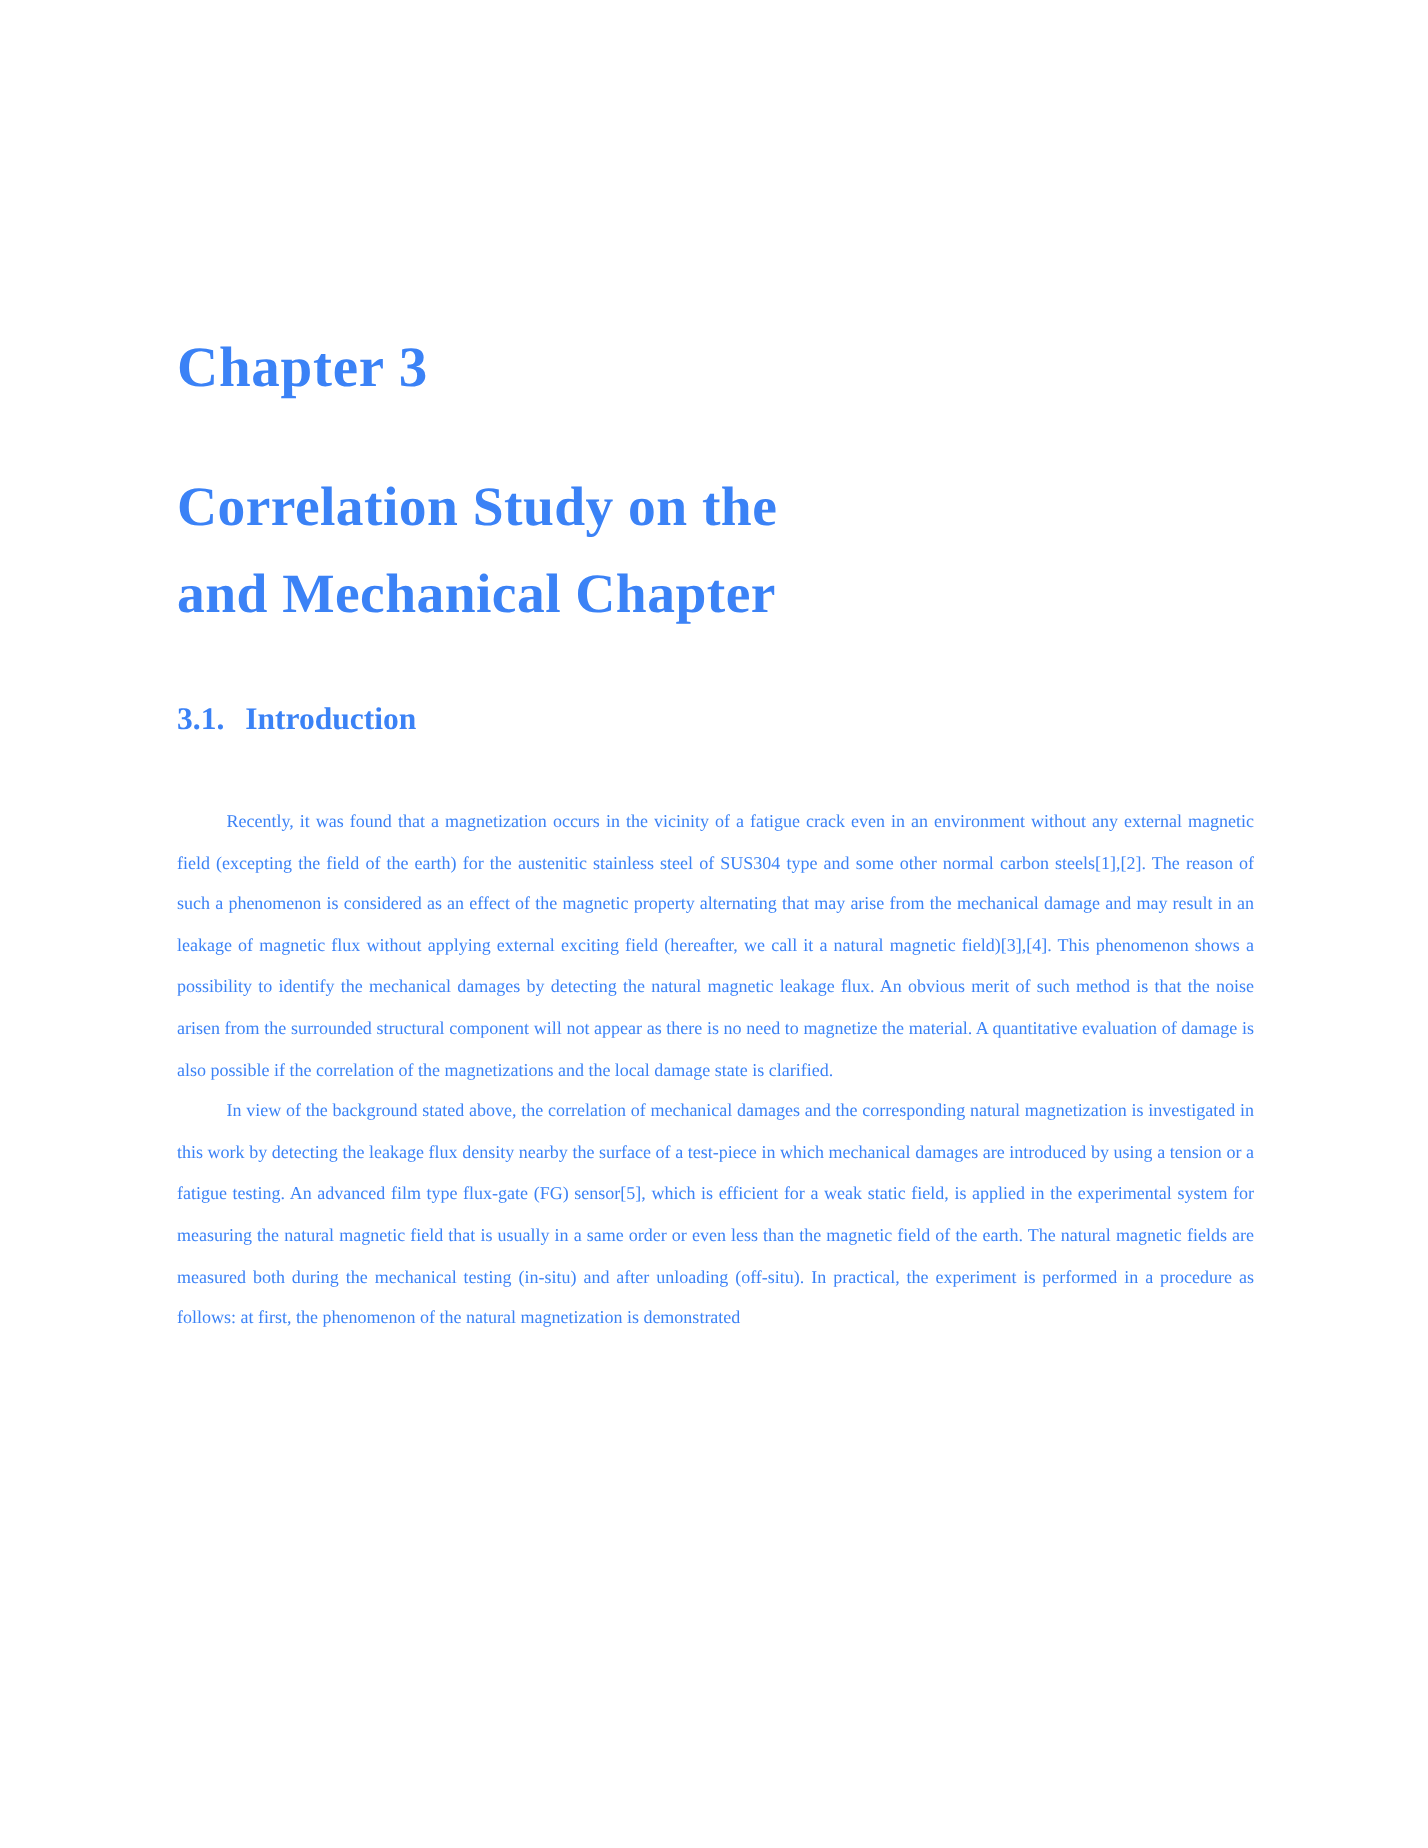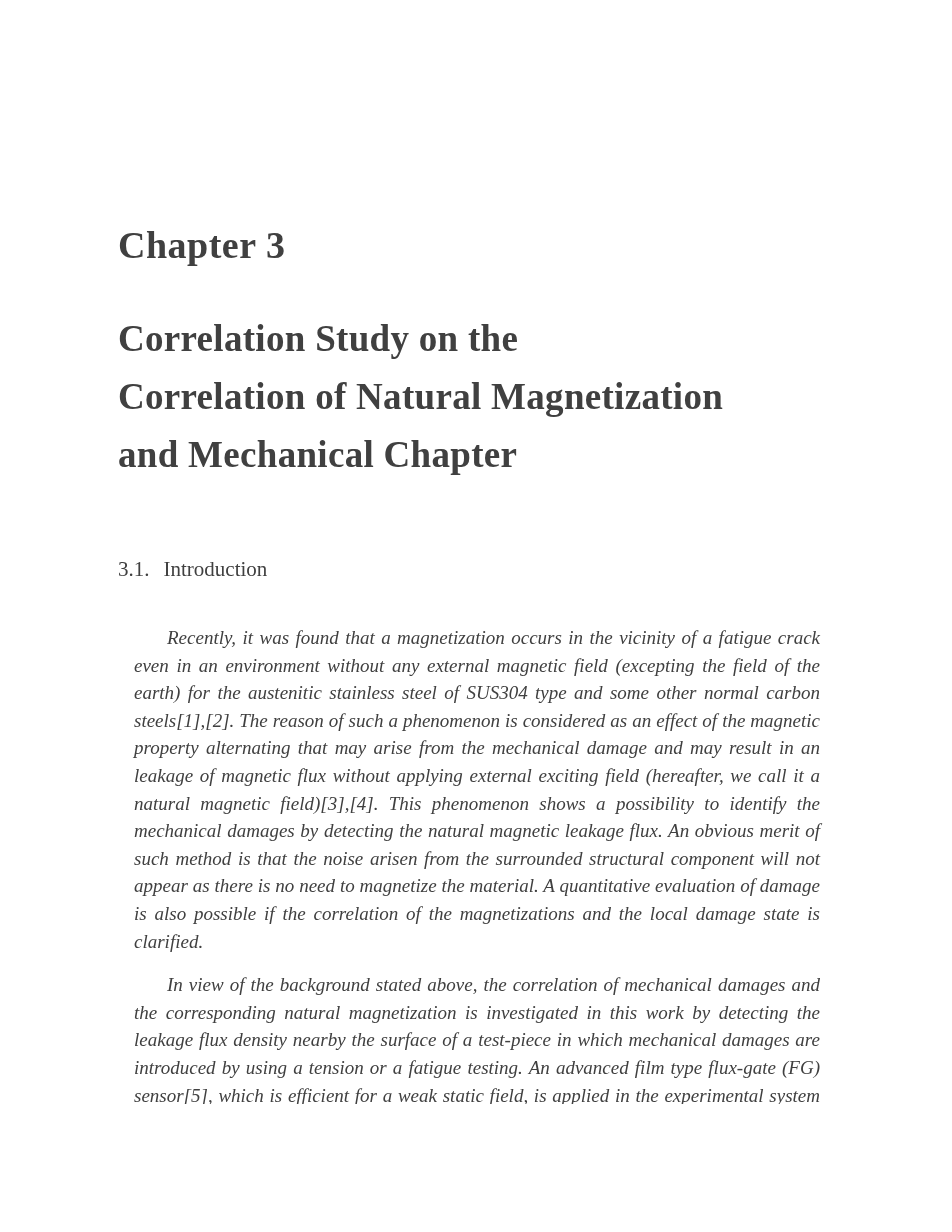--- a/index.html
+++ b/index.html
@@ -5,21 +5,21 @@
   html, body {
     margin: 0;
     padding: 0;
     background: #ffffff;
   }
   .page {
     position: relative;
     width: 952px;
     height: 1104px;
     background: #ffffff;
-    color: #404040;
+    color: #3b82f6;
     font-family: "Liberation Serif", "DejaVu Serif", serif;
     box-sizing: border-box;
     padding: 222px 116px 0 118px;
     overflow: hidden;
   }
   .chapter-heading {
     font-size: 38px;
     font-weight: bold;
     line-height: 46px;
     margin: 0;
@@ -27,49 +27,47 @@
   }
   .chapter-title {
     font-size: 37px;
     font-weight: bold;
     line-height: 58px;
     margin-top: 42px;
     letter-spacing: 0.3px;
   }
   .section-heading {
     font-size: 21px;
-    font-weight: normal;
-    margin-top: 72px;
+    font-weight: bold;
+    margin-top: 40px;
     line-height: 26px;
   }
   .section-number {
     margin-right: 14px;
   }
   .body-para {
-    font-size: 19px;
+    font-size: 12px;
     line-height: 27.6px;
     text-align: justify;
-    margin: 16px;
+    margin: 0;
     text-indent: 33px;
-    font-style: italic;
   }
   .body-para.first {
     margin-top: 42px;
   }
 </style>
 </head>
 <body>
 
 <div class="page">
 
   <h1 class="chapter-heading">Chapter 3</h1>
 
   <div class="chapter-title">
     <div>Correlation Study on the</div>
-    <div>Correlation of Natural Magnetization</div>
     <div>and Mechanical Chapter</div>
   </div>
 
   <div class="section-heading">
     <span class="section-number">3.1.</span><span>Introduction</span>
   </div>
 
   <p class="body-para first">Recently, it was found that a magnetization occurs in the vicinity of a fatigue crack even in an environment without any external magnetic field (excepting the field of the earth) for the austenitic stainless steel of SUS304 type and some other normal carbon steels[1],[2]. The reason of such a phenomenon is considered as an effect of the magnetic property alternating that may arise from the mechanical damage and may result in an leakage of magnetic flux without applying external exciting field (hereafter, we call it a natural magnetic field)[3],[4]. This phenomenon shows a possibility to identify the mechanical damages by detecting the natural magnetic leakage flux. An obvious merit of such method is that the noise arisen from the surrounded structural component will not appear as there is no need to magnetize the material. A quantitative evaluation of damage is also possible if the correlation of the magnetizations and the local damage state is clarified.</p>
 
   <p class="body-para">In view of the background stated above, the correlation of mechanical damages and the corresponding natural magnetization is investigated in this work by detecting the leakage flux density nearby the surface of a test-piece in which mechanical damages are introduced by using a tension or a fatigue testing. An advanced film type flux-gate (FG) sensor[5], which is efficient for a weak static field, is applied in the experimental system for measuring the natural magnetic field that is usually in a same order or even less than the magnetic field of the earth. The natural magnetic fields are measured both during the mechanical testing (in-situ) and after unloading (off-situ). In practical, the experiment is performed in a procedure as follows: at first, the phenomenon of the natural magnetization is demonstrated</p>

